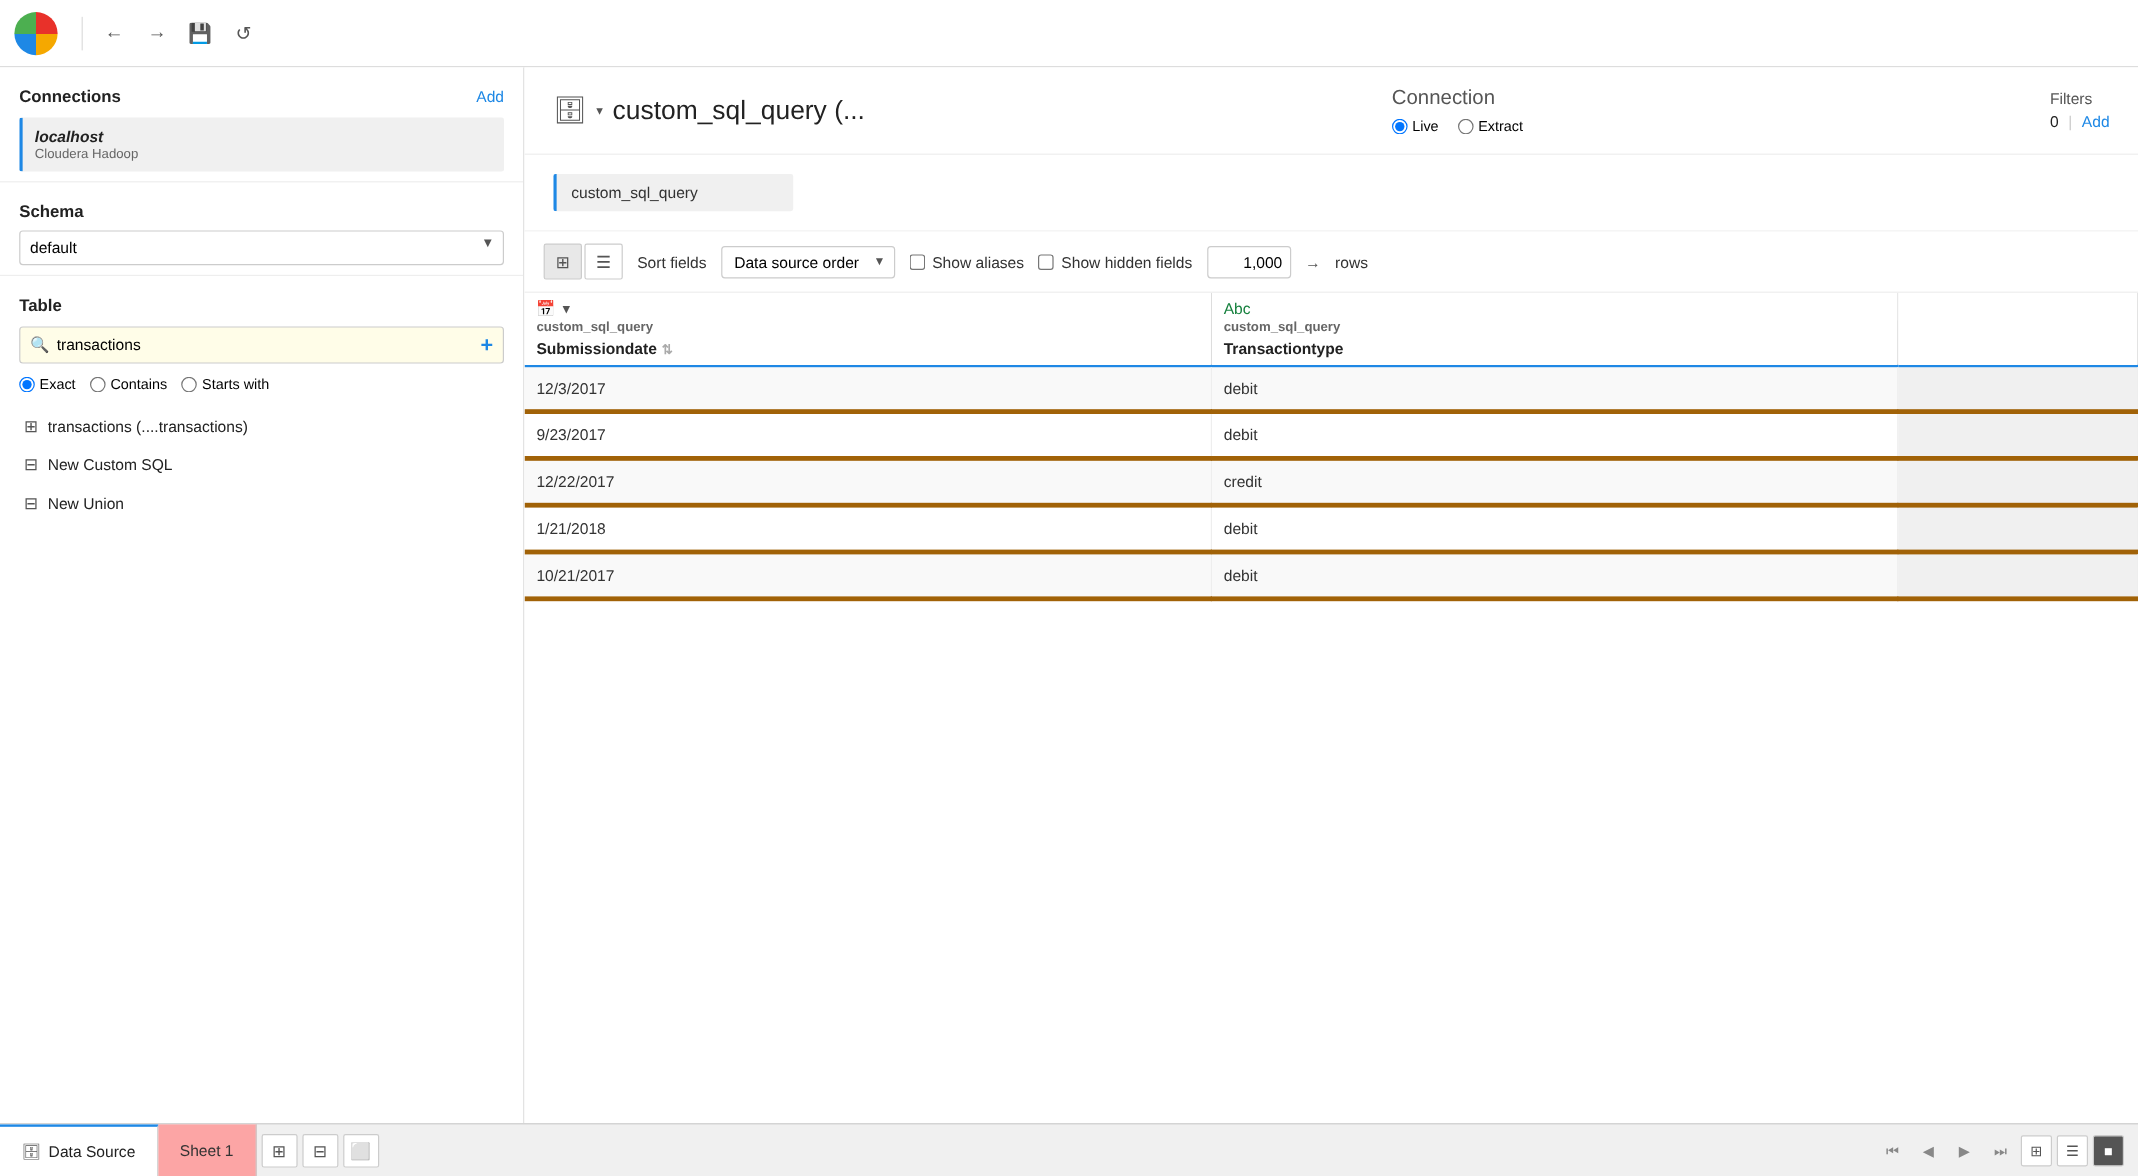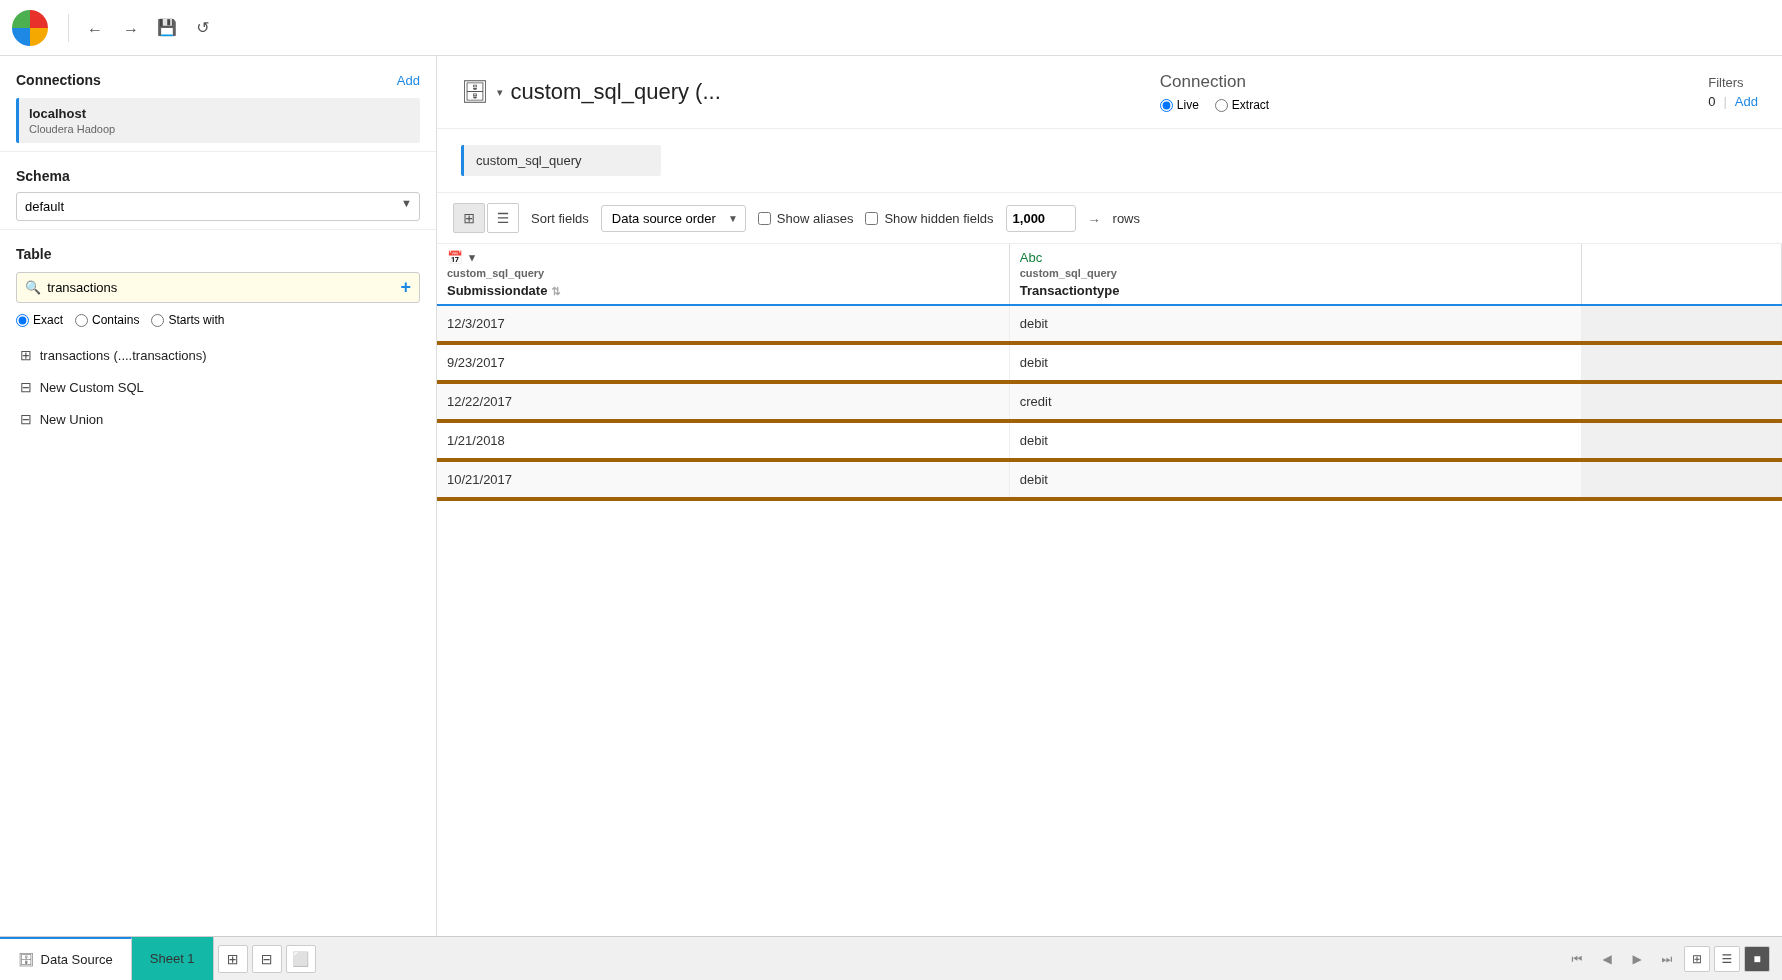--- a/index.html
+++ b/index.html
@@ -67,21 +67,21 @@
       cursor: pointer;
       font-weight: 500;
     }
     .connection-item {
       background: #f0f0f0;
       border-left: 3px solid #1e88e5;
       padding: 8px 10px;
       border-radius: 2px;
       cursor: pointer;
     }
-    .connection-name { font-size: 13px; font-weight: 600; color: #222; }
+    .connection-name { font-size: 13px; font-weight: 600; color: #222; font-style: italic; }
     .connection-sub { font-size: 11px; color: #666; margin-top: 2px; }
 
     .schema-select {
       width: 100%;
       padding: 6px 28px 6px 8px;
       border: 1px solid #ccc;
       border-radius: 3px;
       background: #fff;
       font-size: 13px;
       appearance: none;
@@ -187,21 +187,21 @@
     .sort-select-wrapper { position: relative; display: inline-flex; align-items: center; }
     .sort-select {
       padding: 5px 28px 5px 10px;
       border: 1px solid #ccc; border-radius: 3px;
       background: #fff; font-size: 13px; appearance: none; cursor: pointer;
     }
     .sort-arrow { position: absolute; right: 8px; pointer-events: none; font-size: 10px; color: #555; }
     .checkbox-label { display: flex; align-items: center; gap: 6px; font-size: 13px; cursor: pointer; color: #333; }
     .rows-input {
       width: 70px; padding: 5px 6px; border: 1px solid #ccc; border-radius: 3px;
-      font-size: 13px; text-align: left; font-weight: bold;
+      font-size: 13px; text-align: right;
     }
     .rows-arrow { font-size: 13px; color: #555; cursor: pointer; }
     .rows-label { font-size: 13px; color: #333; }
 
     
     .data-grid-container {
       flex: 1;
       overflow: auto;
       position: relative;
     }
@@ -252,21 +252,21 @@
       border-top: 1px solid #ccc;
       display: flex;
       align-items: stretch;
     }
     .bottom-tab {
       display: flex; align-items: center; gap: 6px;
       padding: 0 18px;
       cursor: pointer;
       font-size: 13px;
       border-right: 1px solid #ccc;
-      background: #14b8a6;
+      background: #fca5a5;
       color: #333;
     }
     .bottom-tab.active {
       background: #fff;
       border-top: 2px solid #1e88e5;
       color: #222;
       font-weight: 500;
     }
     .bottom-tab-icon { font-size: 13px; color: #555; }
     .bottom-actions {

